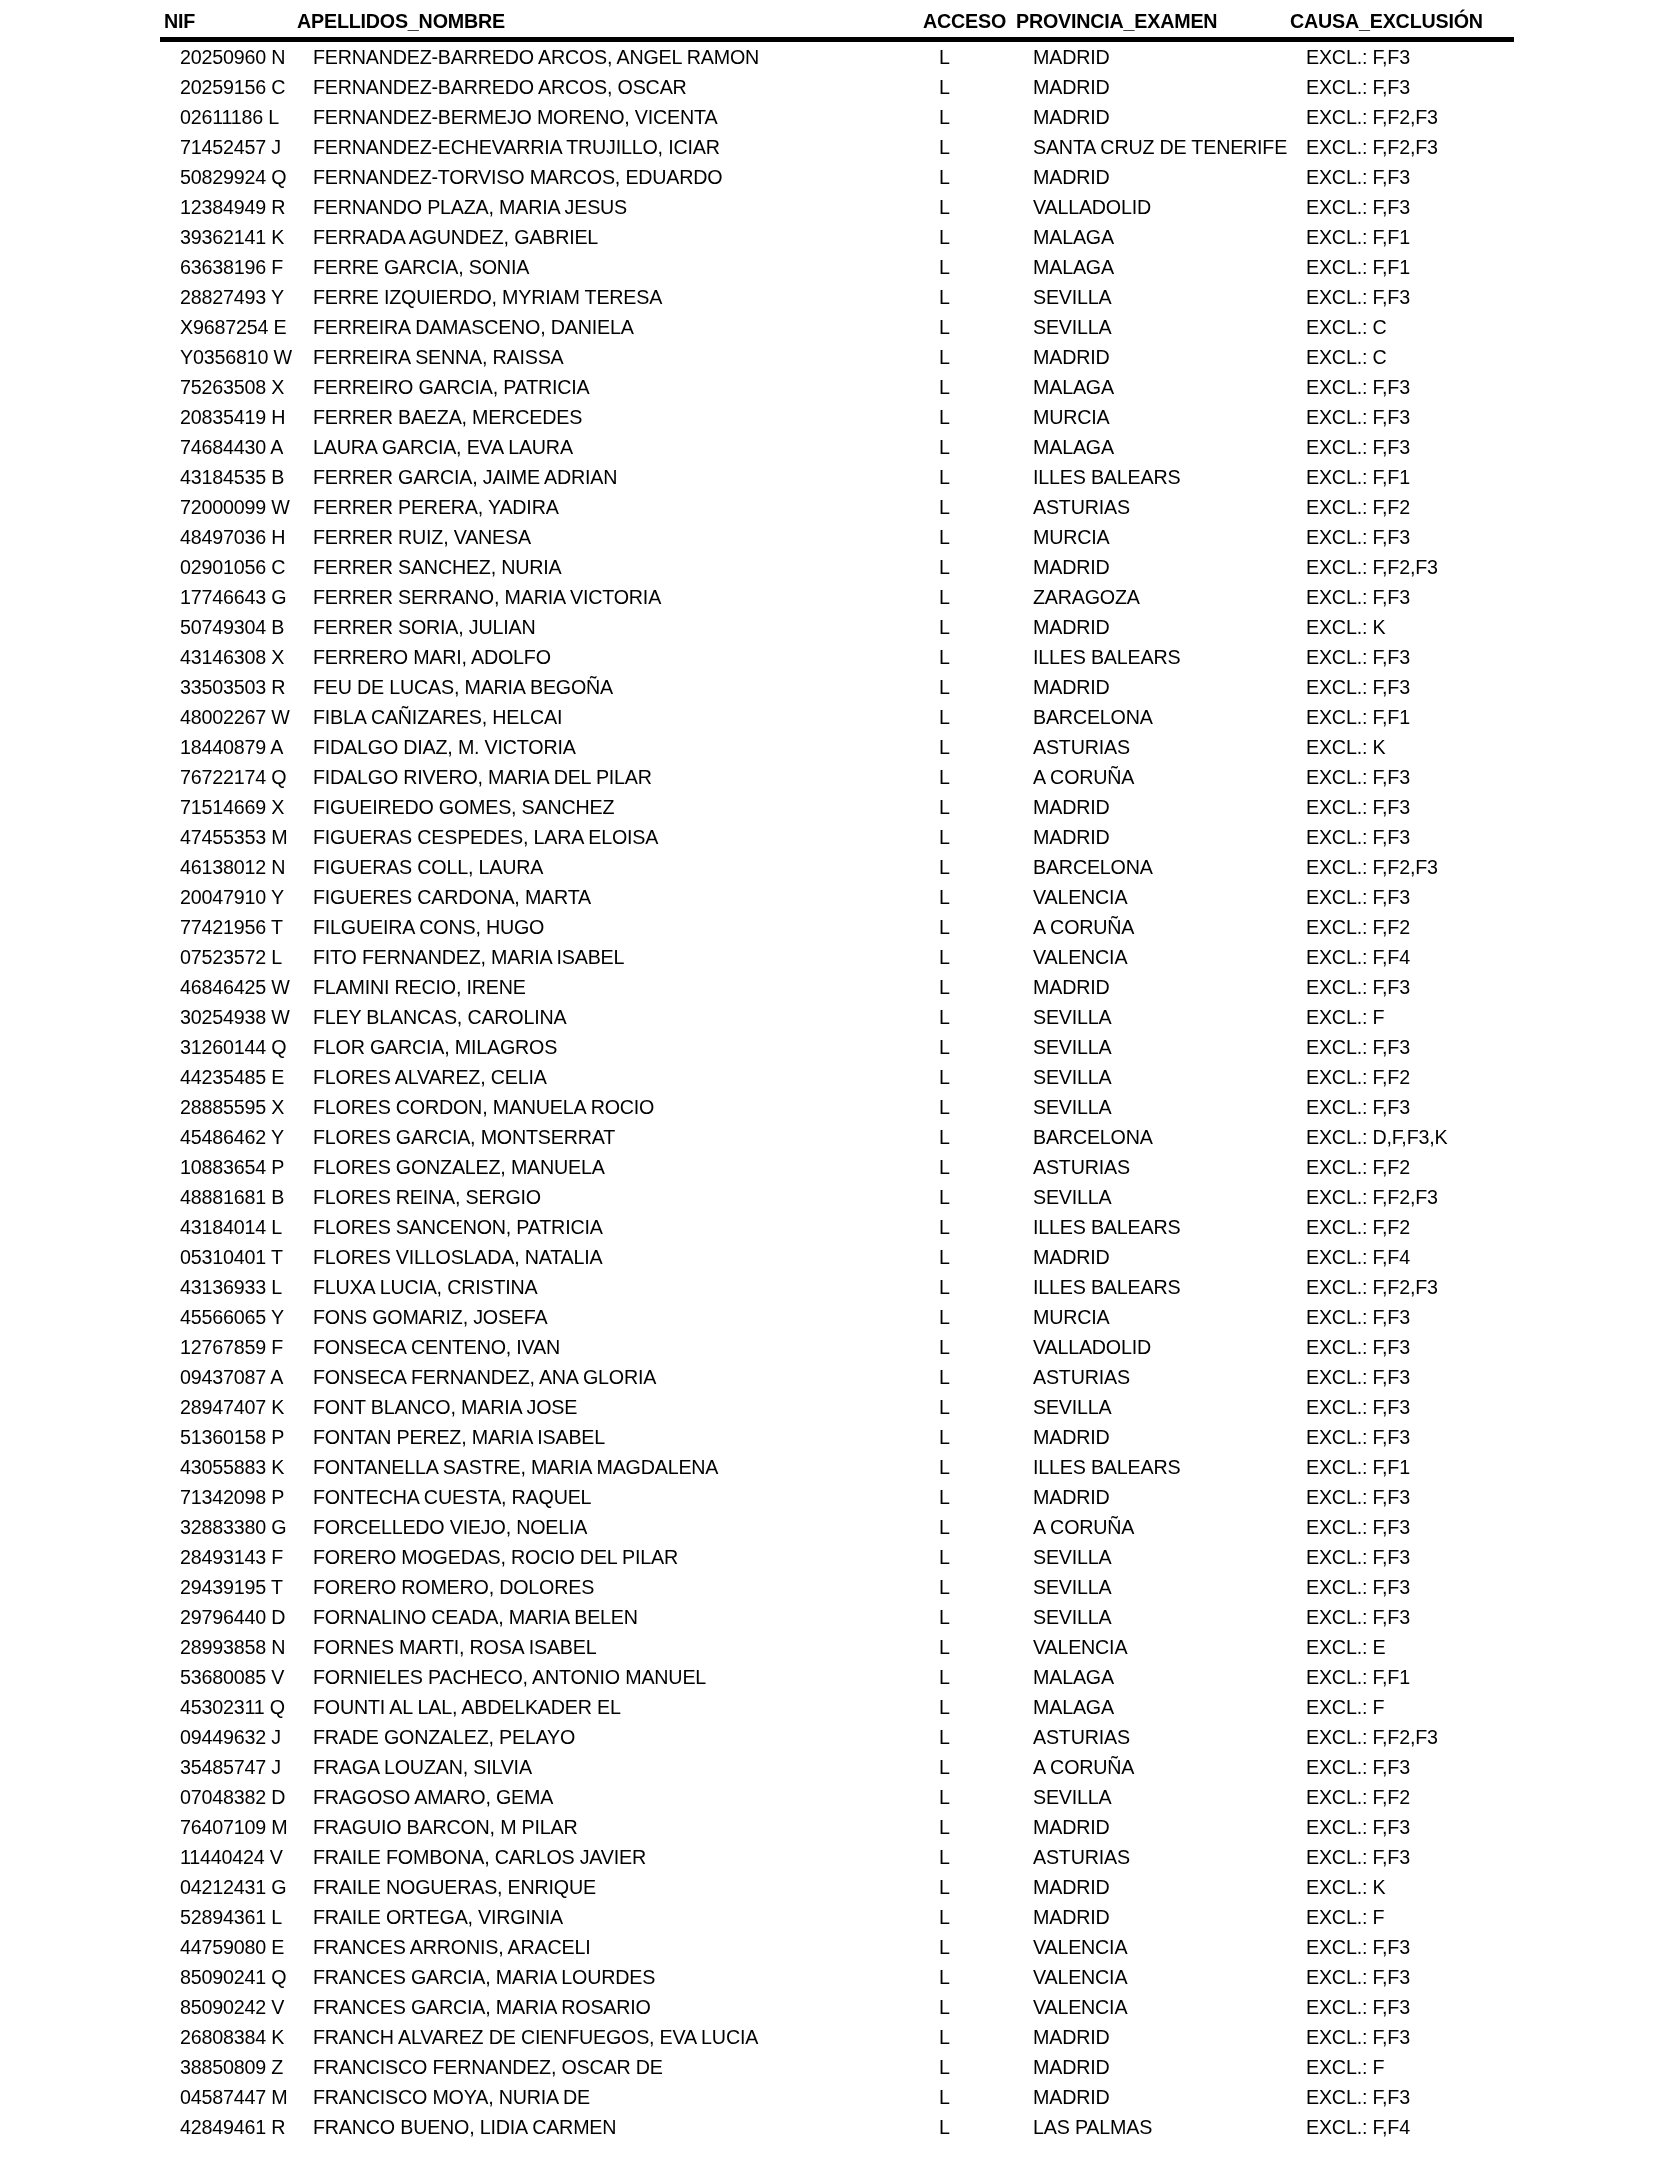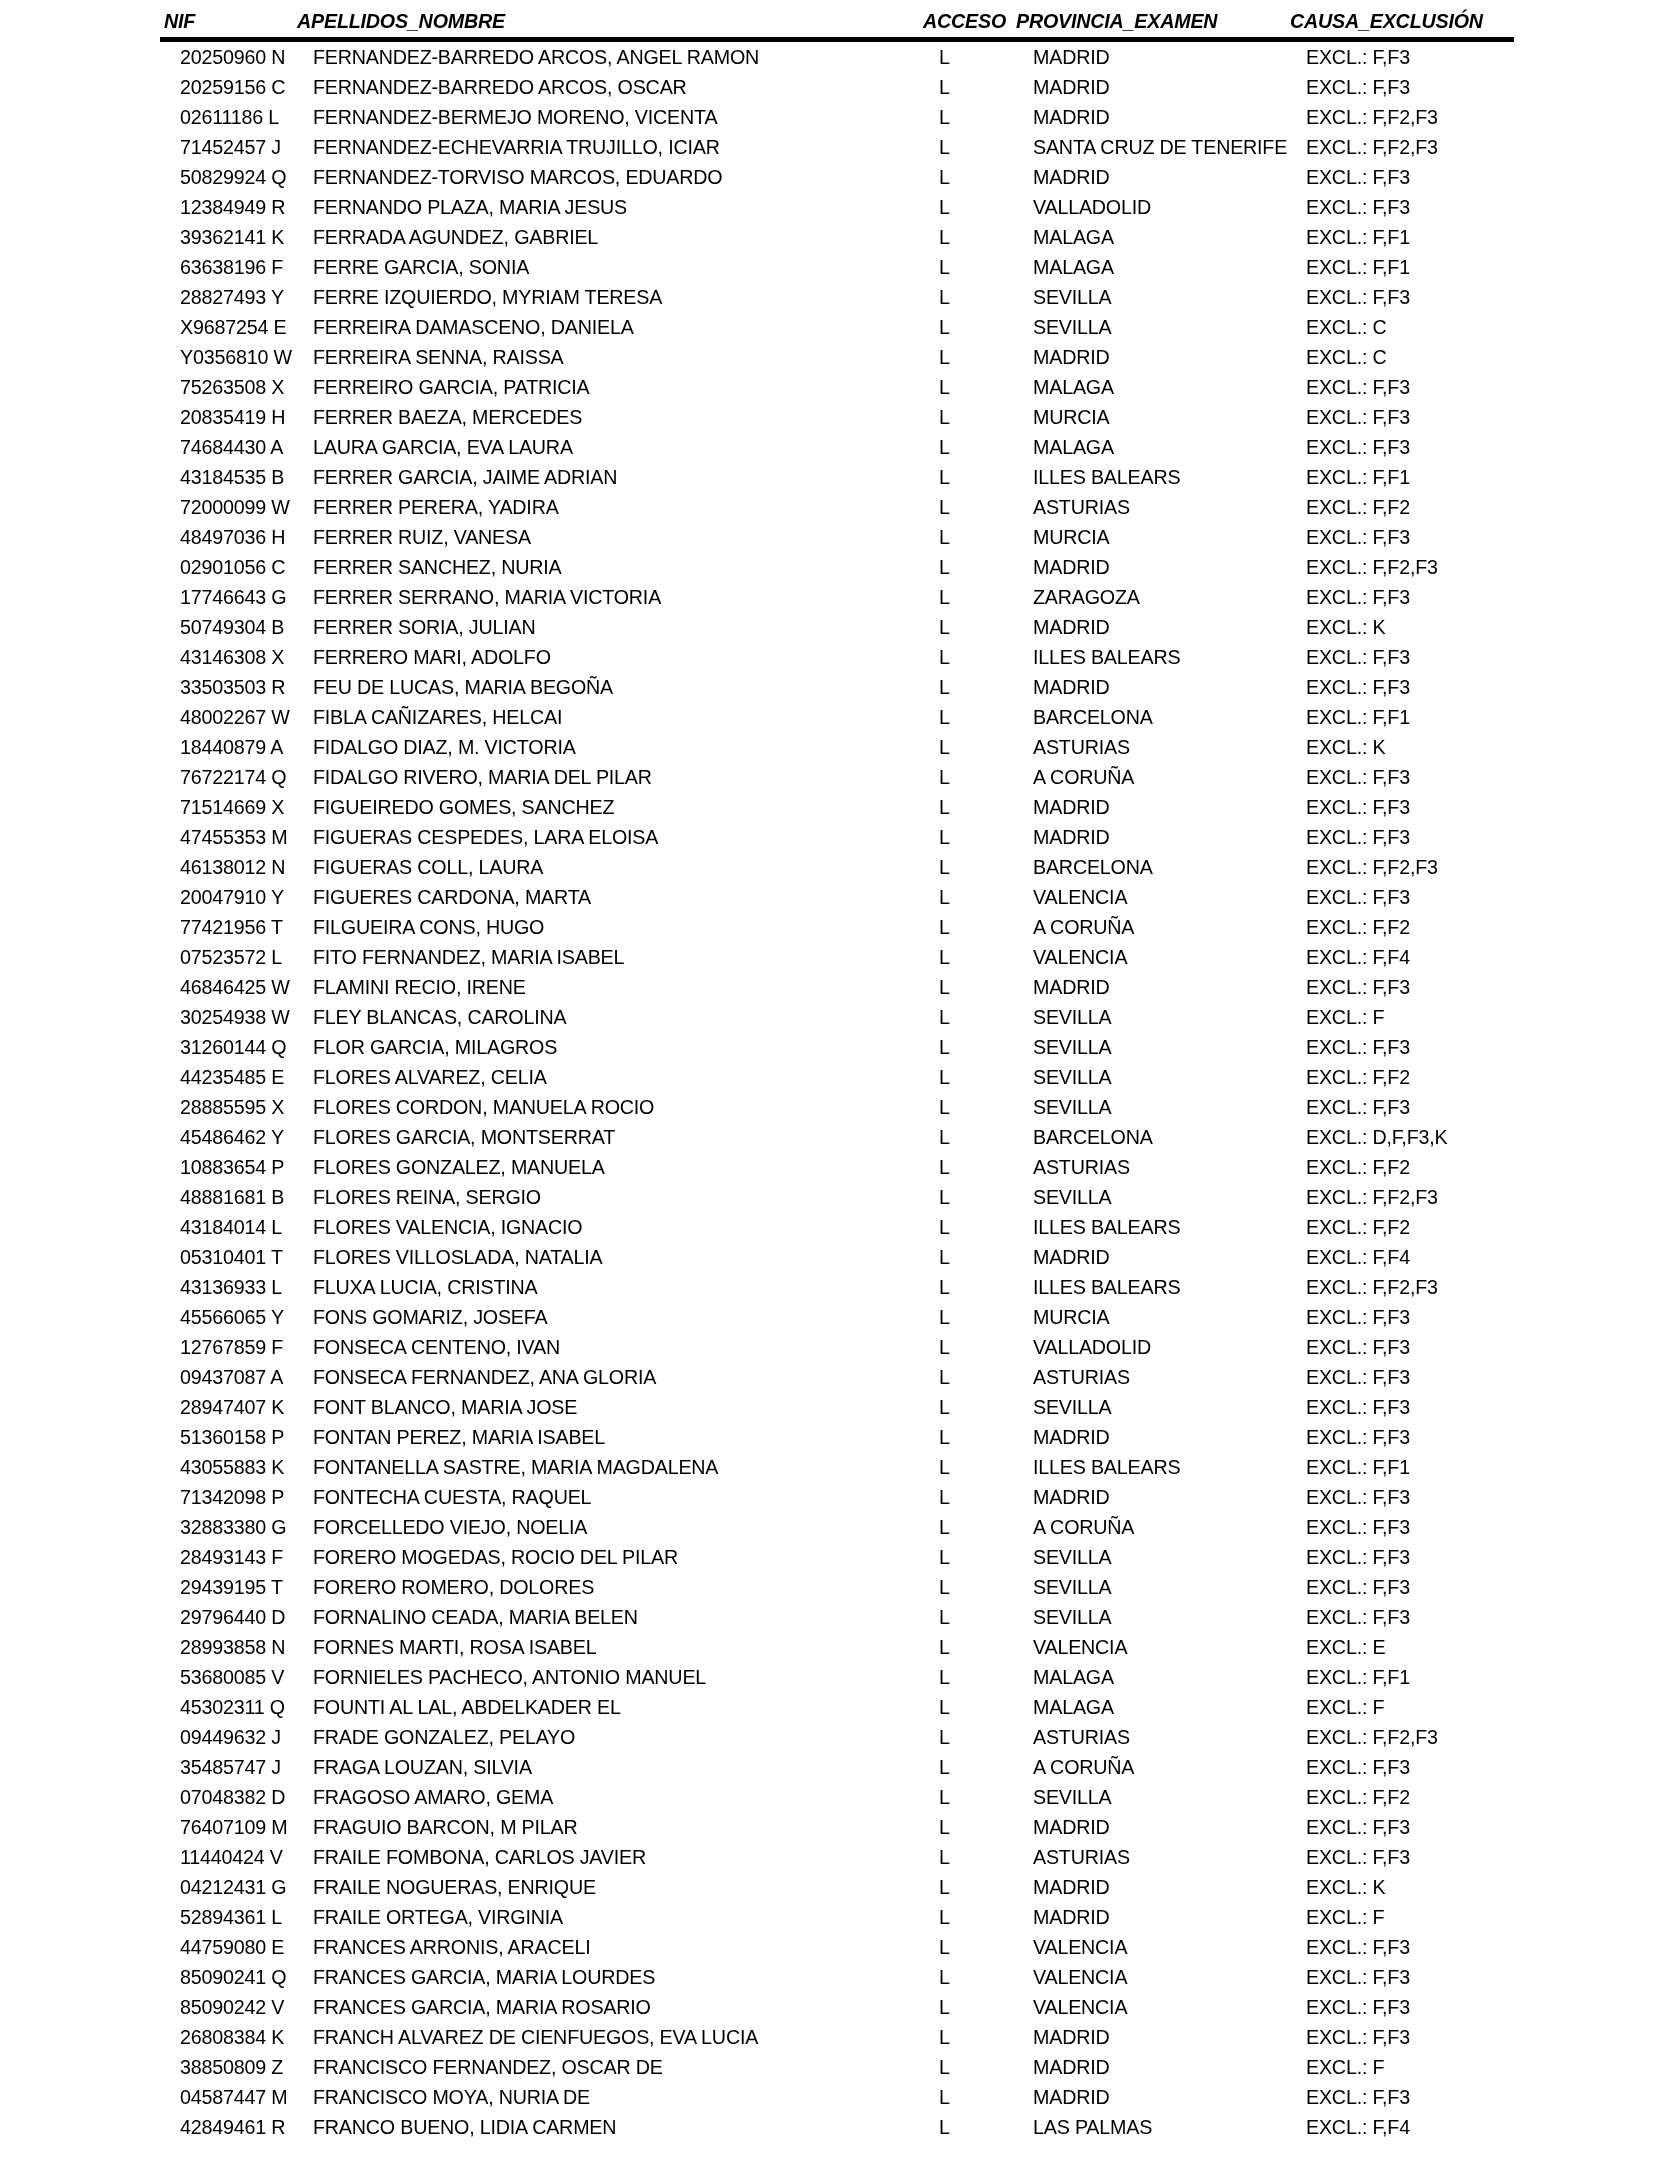--- a/index.html
+++ b/index.html
@@ -31,21 +31,20 @@
   }
   .table-header span {
     position: absolute;
     top: 0;
     height: 34px;
     line-height: 34px;
     font-size: 19.7px;
     font-weight: 700;
     white-space: nowrap;
     letter-spacing: -0.2px;
-    font-style: italic;
   }
   .h-nif    { left: 164px; }
   .h-name   { left: 297px; }
   .h-acceso { left: 923px; }
   .h-prov   { left: 1016px; text-align: center; }
   .h-causa  { left: 1290px; }
   
   .header-rule {
     position: absolute;
     top: 37px;
@@ -405,21 +404,21 @@
   <div class="row">
     <span class="c-nif">48881681 B</span>
     <span class="c-name">FLORES REINA, SERGIO</span>
     <span class="c-acceso">L</span>
     <span class="c-prov">SEVILLA</span>
     <span class="c-causa">EXCL.: F,F2,F3</span>
   </div>
 
   <div class="row">
     <span class="c-nif">43184014 L</span>
-    <span class="c-name">FLORES VALENCIA, IGNACIO</span>
+    <span class="c-name">FLORES SANCENON, PATRICIA</span>
     <span class="c-acceso">L</span>
     <span class="c-prov">ILLES BALEARS</span>
     <span class="c-causa">EXCL.: F,F2</span>
   </div>
 
   <div class="row">
     <span class="c-nif">05310401 T</span>
     <span class="c-name">FLORES VILLOSLADA, NATALIA</span>
     <span class="c-acceso">L</span>
     <span class="c-prov">MADRID</span>

